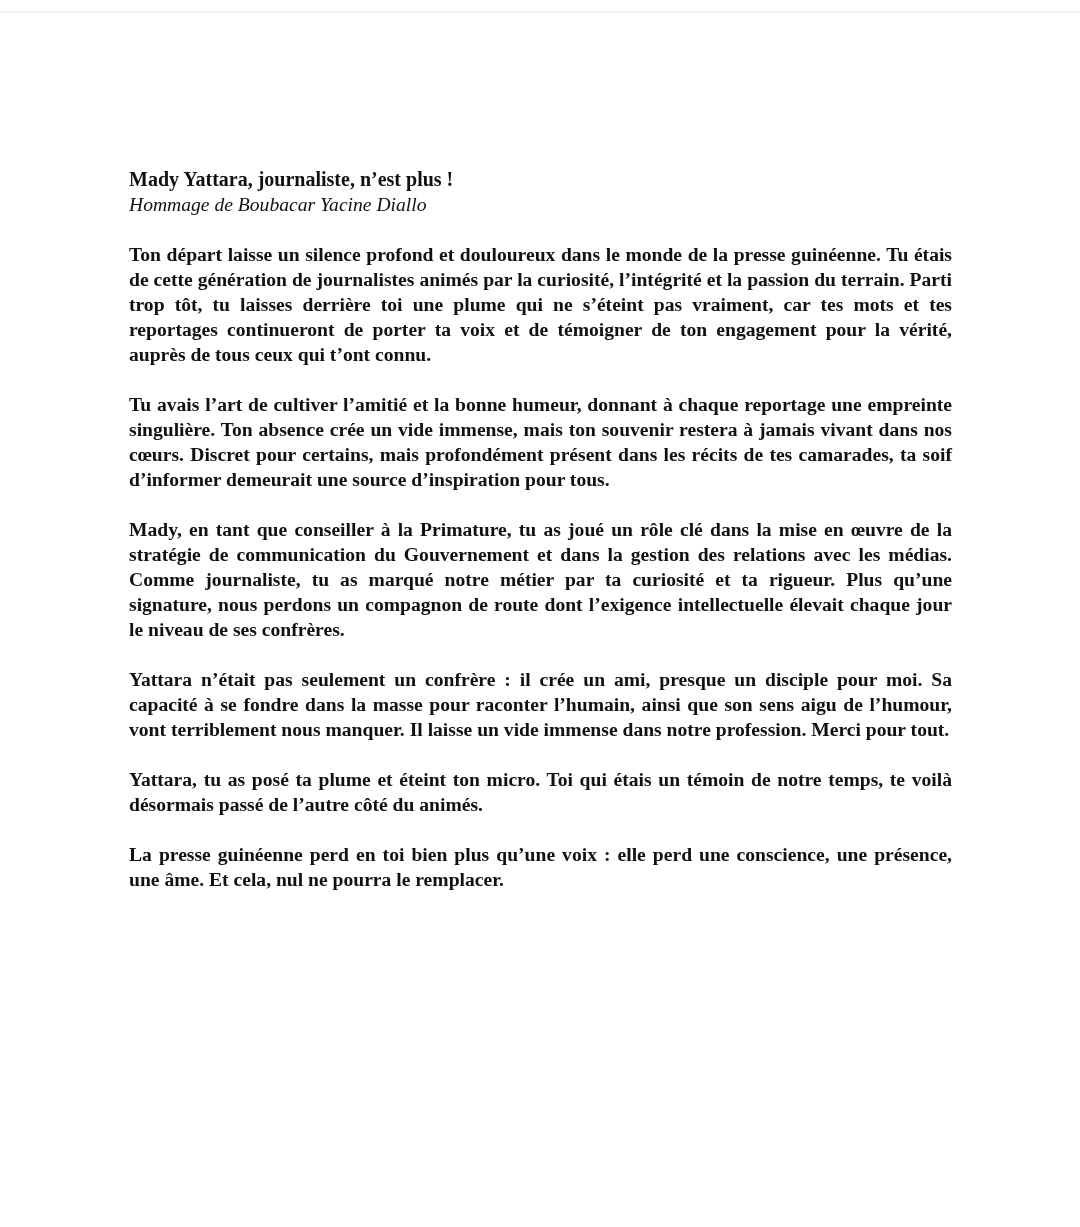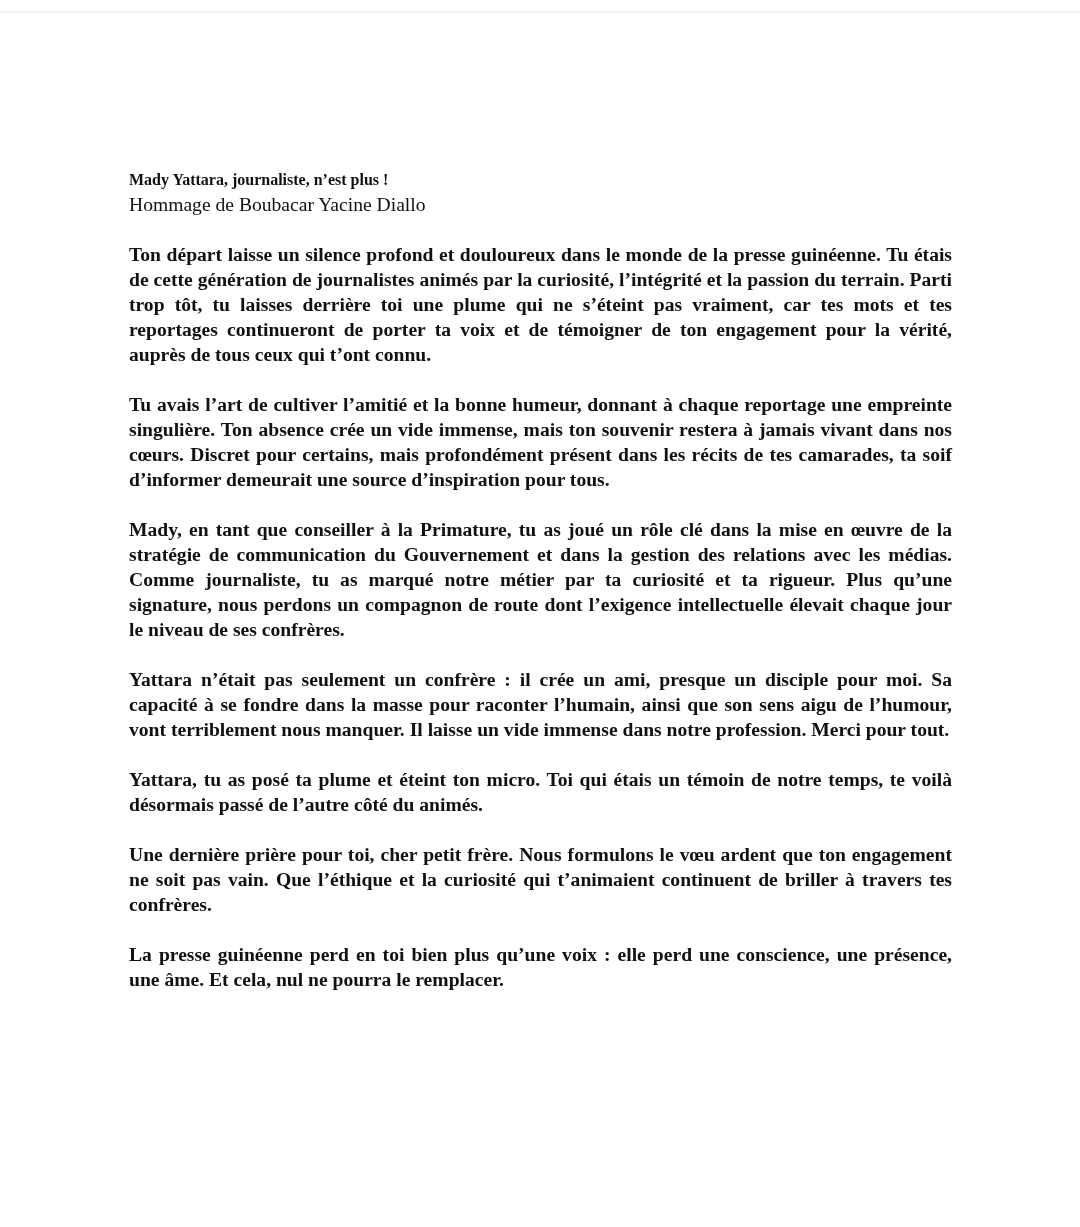--- a/index.html
+++ b/index.html
@@ -28,23 +28,24 @@
       left: 129px;
       top: 167px;
       width: 823px;
       font-size: 19.6px;
       line-height: 25px;
     }
     .title {
       font-weight: bold;
       margin: 0;
       line-height: 25px;
-      font-size: 16px;
+      font-size: 20px;
     }
     .subtitle {
+      font-style: italic;
       margin: 0 0 25px 0;
       line-height: 25px;
       font-size: 19.6px;
     }
     .para {
       margin: 0 0 25px 0;
       text-align: justify;
       font-weight: bold;
     }
     .para.last {
@@ -58,15 +59,14 @@
 
 <div class="page">
   <p class="title">Mady Yattara, journaliste, n’est plus !</p>
   <p class="subtitle">Hommage de Boubacar Yacine Diallo</p>
 
   <p class="para">Ton départ laisse un silence profond et douloureux dans le monde de la presse guinéenne. Tu étais de cette génération de journalistes animés par la curiosité, l’intégrité et la passion du terrain. Parti trop tôt, tu laisses derrière toi une plume qui ne s’éteint pas vraiment, car tes mots et tes reportages continueront de porter ta voix et de témoigner de ton engagement pour la vérité, auprès de tous ceux qui t’ont connu.</p>
   <p class="para">Tu avais l’art de cultiver l’amitié et la bonne humeur, donnant à chaque reportage une empreinte singulière. Ton absence crée un vide immense, mais ton souvenir restera à jamais vivant dans nos cœurs. Discret pour certains, mais profondément présent dans les récits de tes camarades, ta soif d’informer demeurait une source d’inspiration pour tous.</p>
   <p class="para">Mady, en tant que conseiller à la Primature, tu as joué un rôle clé dans la mise en œuvre de la stratégie de communication du Gouvernement et dans la gestion des relations avec les médias. Comme journaliste, tu as marqué notre métier par ta curiosité et ta rigueur. Plus qu’une signature, nous perdons un compagnon de route dont l’exigence intellectuelle élevait chaque jour le niveau de ses confrères.</p>
   <p class="para">Yattara n’était pas seulement un confrère : il crée un ami, presque un disciple pour moi. Sa capacité à se fondre dans la masse pour raconter l’humain, ainsi que son sens aigu de l’humour, vont terriblement nous manquer. Il laisse un vide immense dans notre profession. Merci pour tout.</p>
   <p class="para">Yattara, tu as posé ta plume et éteint ton micro. Toi qui étais un témoin de notre temps, te voilà désormais passé de l’autre côté du animés.</p>
-  <p class="para">Une dernière prière pour toi, cher petit frère. Nous formulons le vœu ardent que ton engagement ne soit pas vain. Que l’éthique et la curiosité qui t’animaient continuent de briller à travers tes confrères.</p>
   <p class="para last">La presse guinéenne perd en toi bien plus qu’une voix : elle perd une conscience, une présence, une âme. Et cela, nul ne pourra le remplacer.</p>
 </div>
 
 </body></html>

